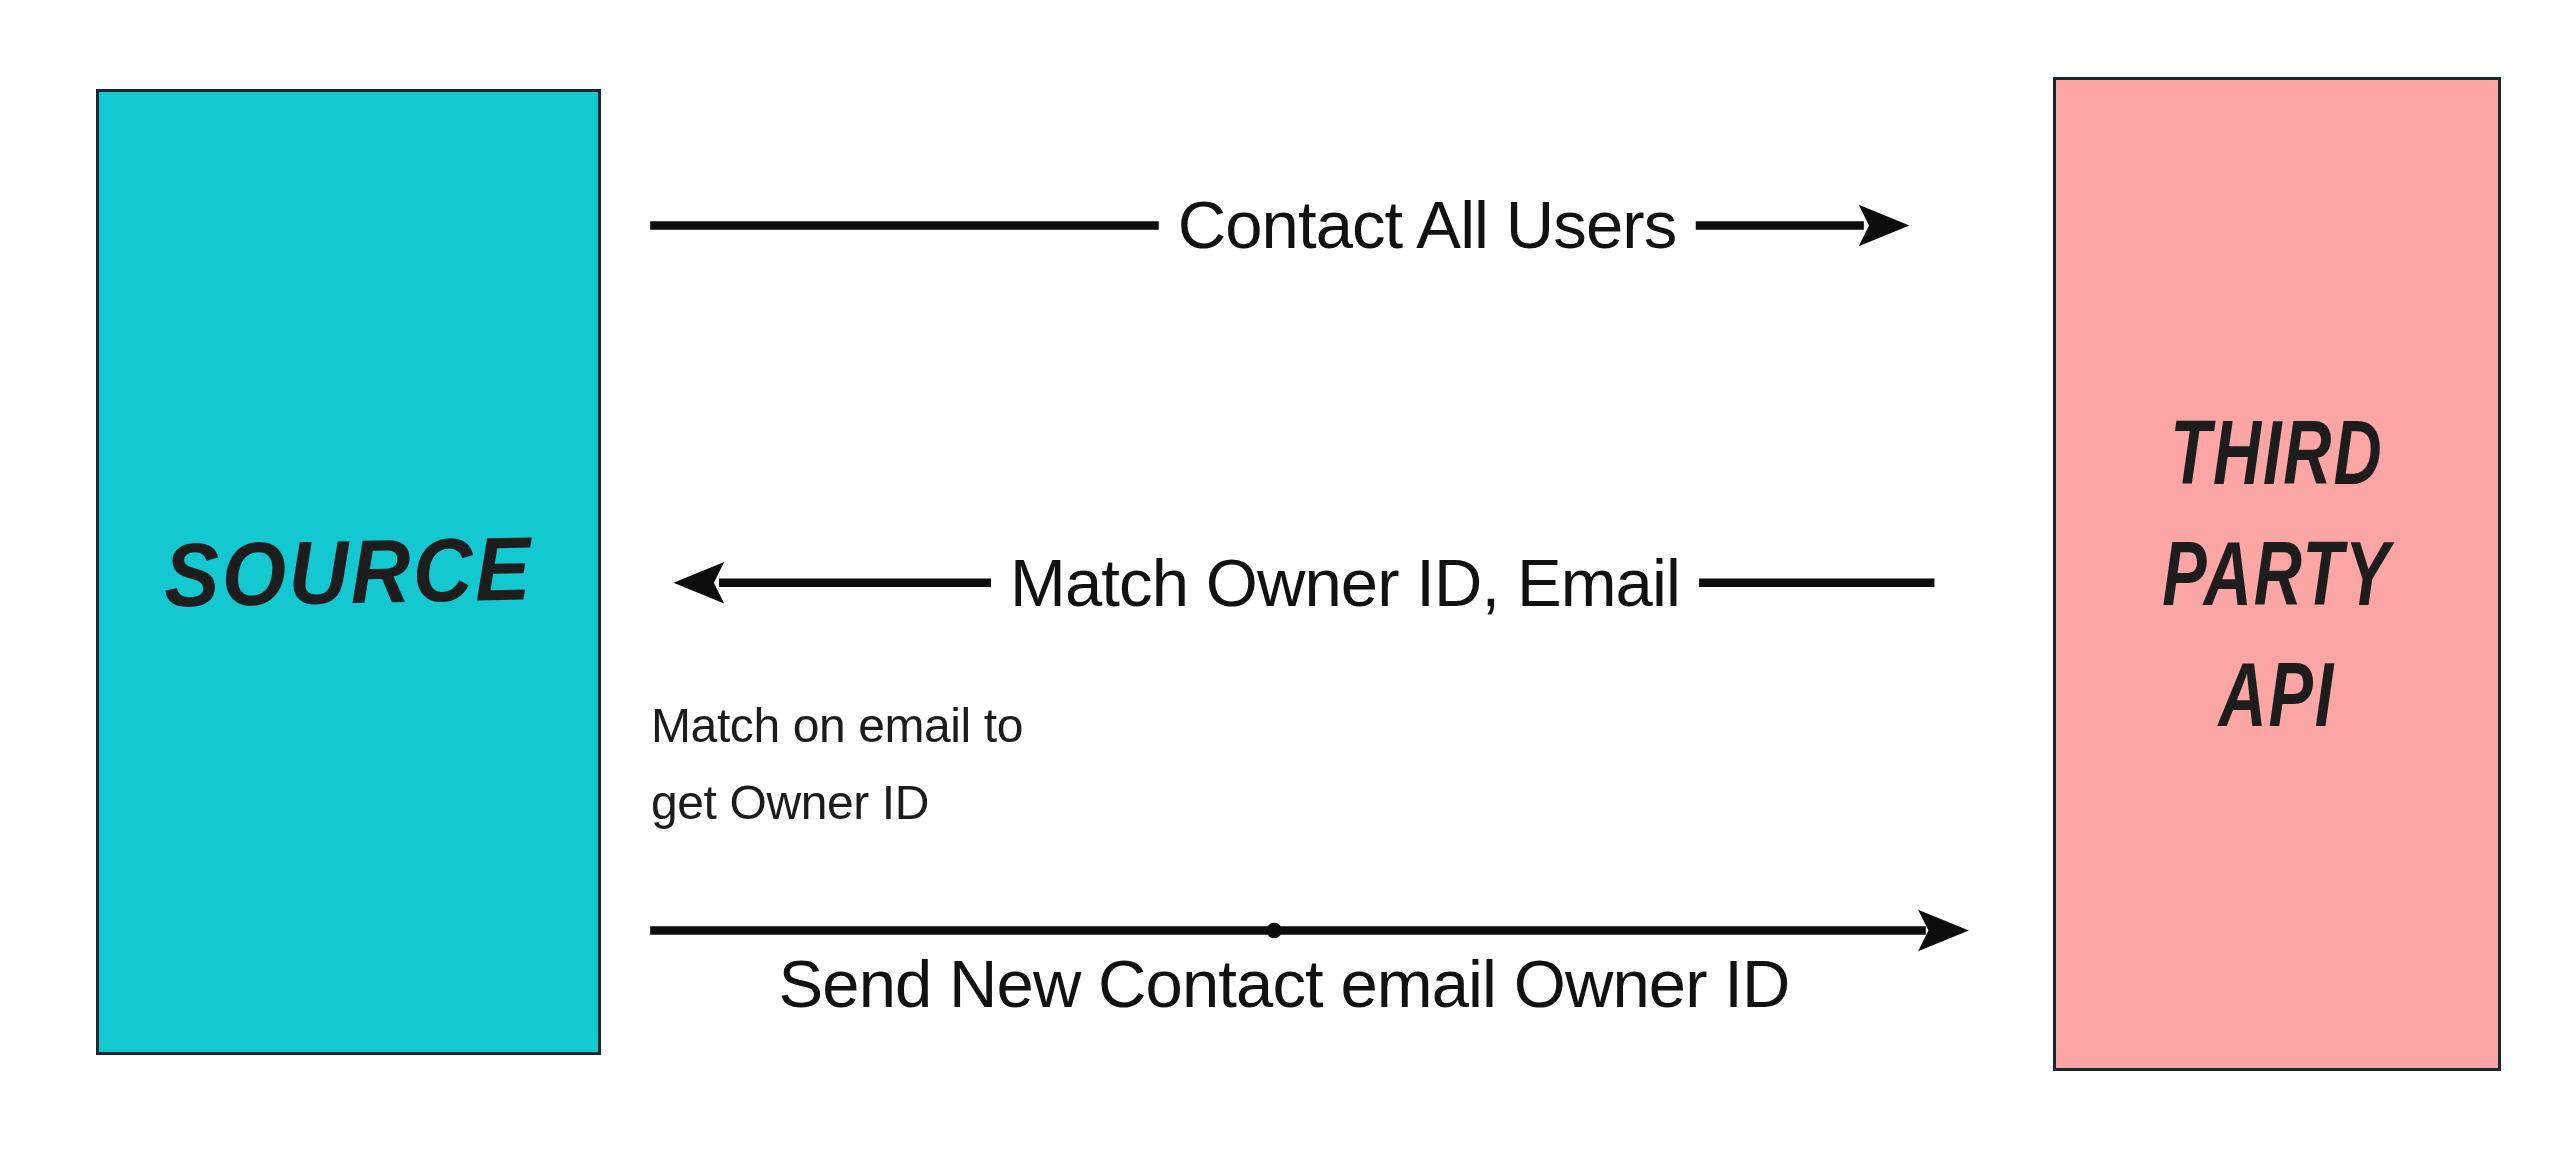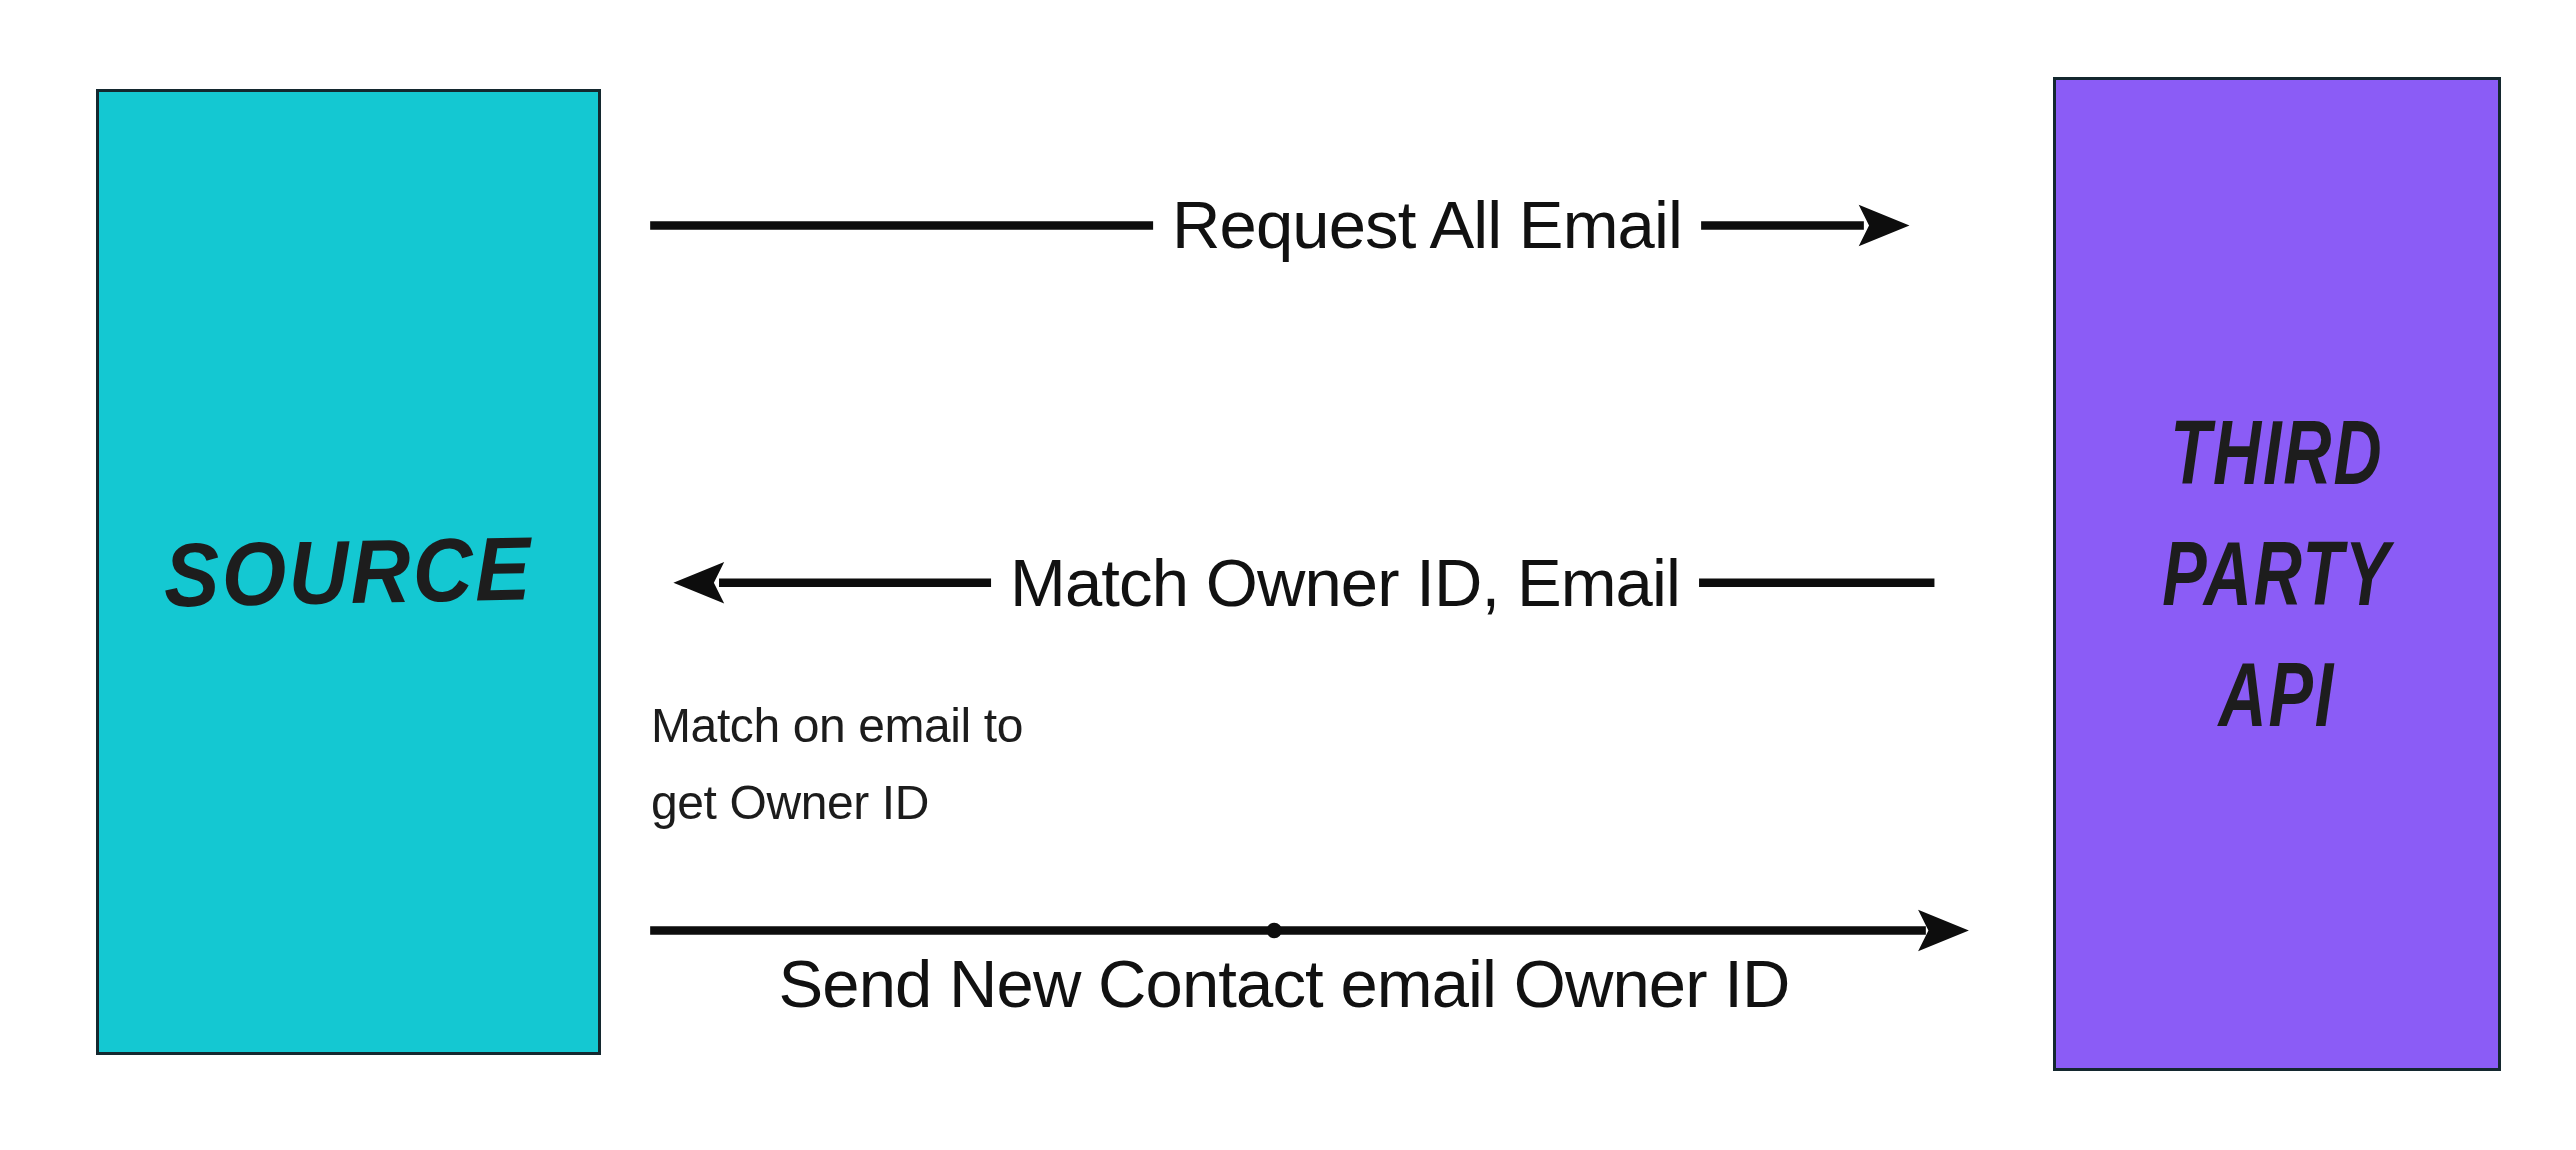--- a/index.html
+++ b/index.html
@@ -91,29 +91,29 @@
 
     <line class="arrow-ink" x1="755" y1="1081" x2="2237" y2="1081" stroke="#0d0d0d" stroke-width="10"></line>
     <polygon class="arrow-ink" points="2287,1081 2228,1057 2240,1081 2228,1105" fill="#0d0d0d"></polygon>
     <circle class="arrow-ink" cx="1480" cy="1081" r="9" fill="#0d0d0d"></circle>
   </svg>
 
   <div class="node" id="node-source" style="background: rgb(20, 200, 210); border-color: rgb(20, 40, 47);">
     <div class="marker-label">SOURCE</div>
   </div>
 
-  <div class="node" id="node-api" style="background: #8b5cf6; border-color: rgb(20, 40, 47);">
+  <div class="node" id="node-api" style="background: #fca5a5; border-color: rgb(20, 40, 47);">
     <div class="marker-label">
       <div>THIRD</div>
       <div>PARTY</div>
       <div>API</div>
     </div>
   </div>
 
-  <div class="edge-label on-line" id="edge1-label">Request All Email</div>
+  <div class="edge-label on-line" id="edge1-label">Contact All Users</div>
   <div class="edge-label on-line" id="edge2-label">Match Owner ID, Email</div>
   <div class="edge-label" id="edge3-label">Send New Contact email Owner ID</div>
 
   <div class="note">
     <div>Match on email to</div>
     <div>get Owner ID</div>
   </div>
 
 </div>
 

